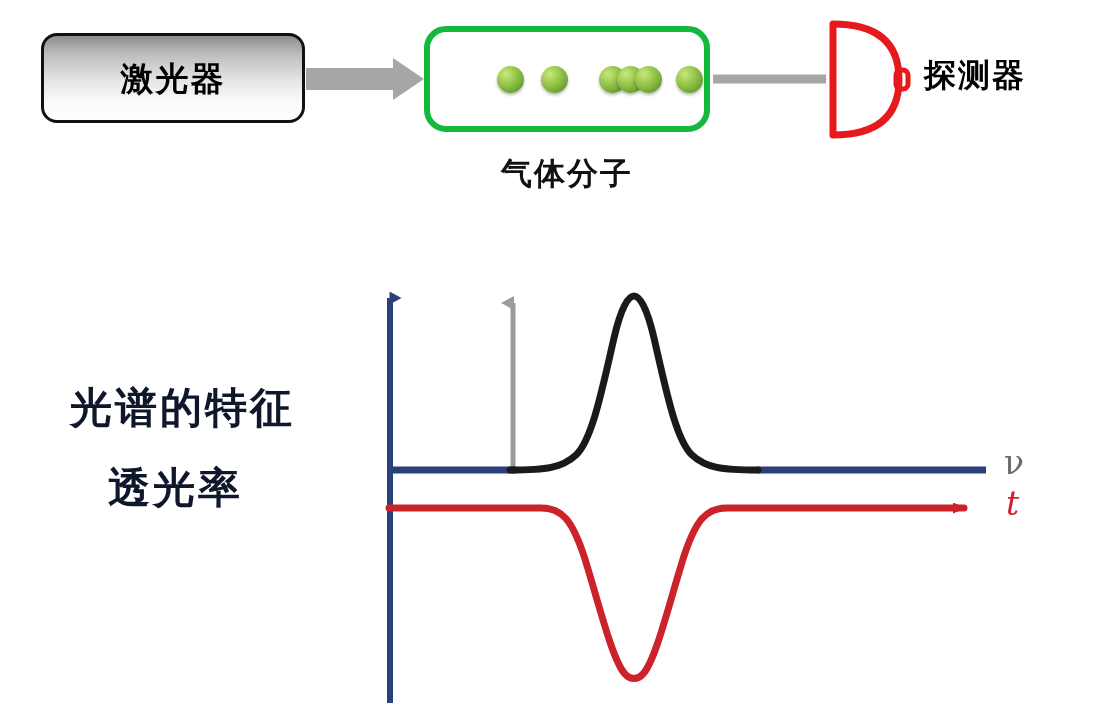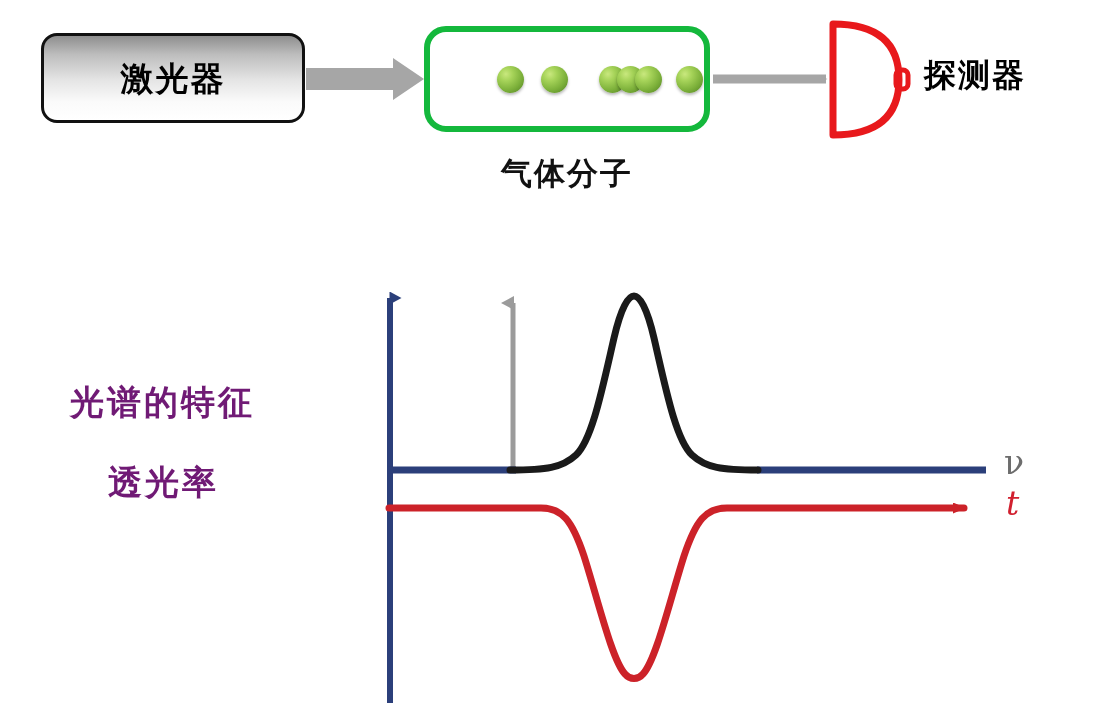--- a/index.html
+++ b/index.html
@@ -102,23 +102,23 @@
     color: #000000;
     letter-spacing: 2px;
     user-select: none;
   }
 
   
 
   .plot-side-label {
     position: absolute;
     font-family: "DejaVu Sans", sans-serif;
-    font-size: 34px;
-    font-weight: 700;
-    color: #701a75;
+    font-size: 42px;
+    font-weight: 700;
+    color: #0f172a;
     letter-spacing: 3px;
     white-space: nowrap;
     user-select: none;
   }
   #label-feature { left: 70px; top: 380px; }
   #label-transmittance { left: 108px; top: 460px; font-family: Liberation Serif, serif; }
 
   .axis-letter {
     position: absolute;
     font-family: "DejaVu Serif", serif;

